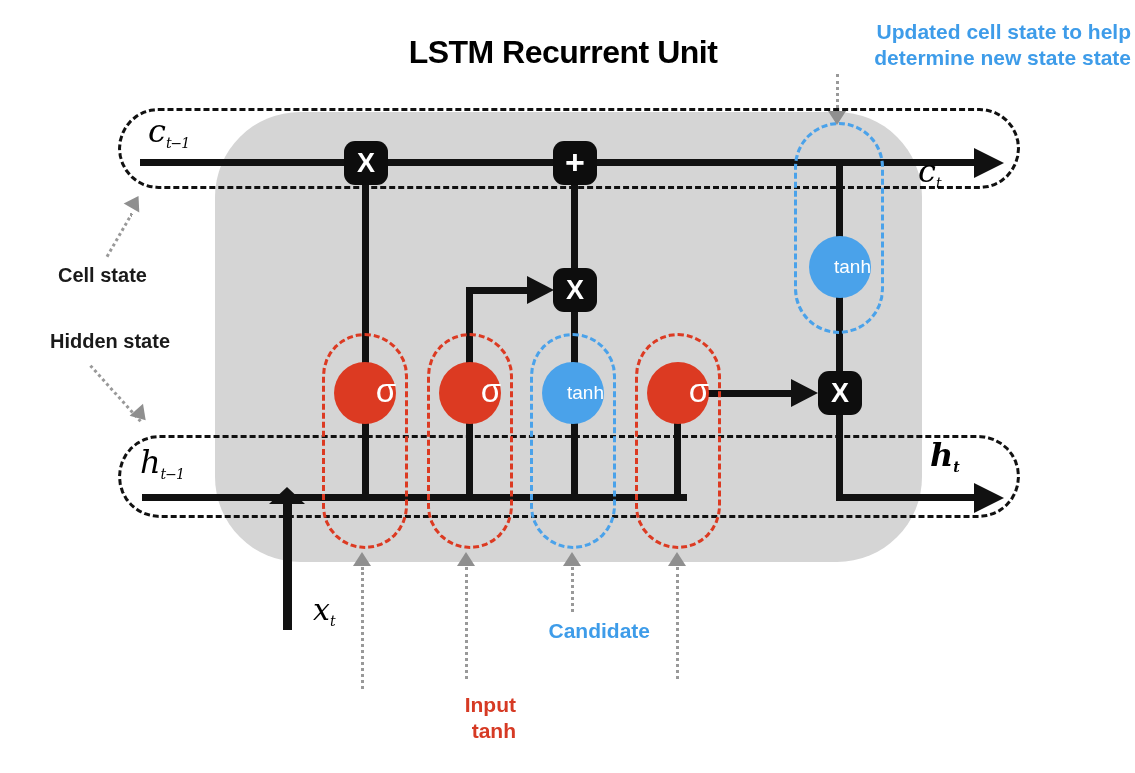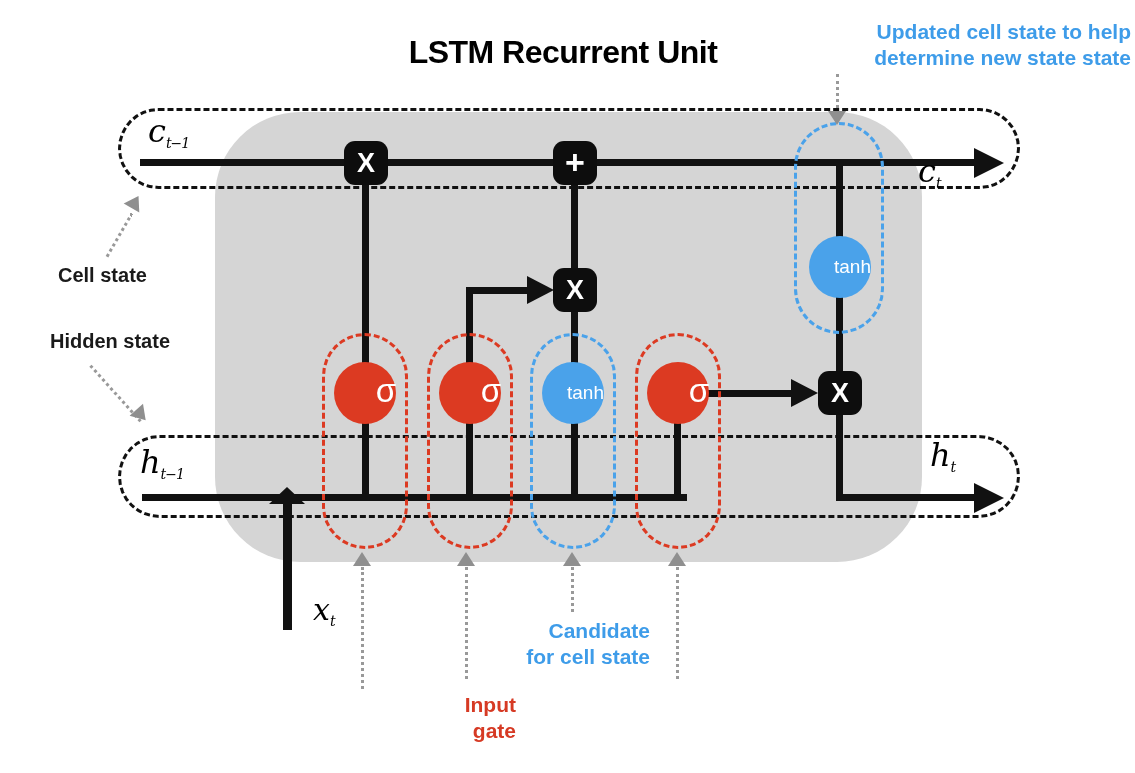--- a/index.html
+++ b/index.html
@@ -111,21 +111,21 @@
   <div class="abs circ red" style="left:647px;top:362px;">
       <span>σ</span>
     </div>
   <div class="abs circ blue" style="left:809px;top:236px;">
       <span>tanh</span>
     </div>
 
   <div class="abs math" style="left:148px;top:112px;"><span>c</span><sub>t−1</sub></div>
   <div class="abs math" style="left:918px;top:112px;margin-top:40px;"><span>c</span><sub>t</sub></div>
   <div class="abs math" style="left:140px;top:443px;"><span>h</span><sub>t−1</sub></div>
-  <div class="abs math" style="left:930px;top:436px;"><span>h</span><sub>t</sub></div>
+  <div class="abs math" style="left:930px;top:436px;font-weight:bold;"><span>h</span><sub>t</sub></div>
   <div class="abs math" style="left:313px;top:592px;font-size:30px;"><span>x</span><sub>t</sub></div>
 
   <div class="abs title">LSTM Recurrent Unit</div>
 
   <div class="abs note blue" style="left:781px;top:19px;width:350px;">
     <div>Updated cell state to help</div>
     <div>determine new state state</div>
   </div>
   <div class="abs dot-v" style="left:836px;top:74px;height:40px;"></div>
   <div class="abs arrow-dn-gray" style="left:828px;top:111px;"></div>
@@ -136,25 +136,24 @@
 
   <div class="abs note black" style="left:50px;top:328px;">Hidden state</div>
   <div class="abs dot-v" style="left:114px;top:356px;height:75px;transform:rotate(-42deg);"></div>
   <div class="abs arrow-dn-gray" style="left:132px;top:408px;transform:rotate(-42deg);"></div>
 
   <div class="abs arrow-up-gray" style="left:353px;top:552px;"></div>
   <div class="abs dot-v" style="left:361px;top:567px;height:122px;"></div>
 
   <div class="abs arrow-up-gray" style="left:457px;top:552px;"></div>
   <div class="abs dot-v" style="left:465px;top:567px;height:112px;"></div>
-  <div class="abs note red" style="left:416px;top:692px;width:100px;">Input gate</div>
+  <div class="abs note red" style="left:416px;top:692px;width:100px;">Input tanh</div>
 
   <div class="abs arrow-up-gray" style="left:563px;top:552px;"></div>
   <div class="abs dot-v" style="left:571px;top:567px;height:45px;"></div>
   <div class="abs note blue" style="left:496px;top:618px;width:154px;">
     <div>Candidate</div>
-    <div>for cell state</div>
   </div>
 
   <div class="abs arrow-up-gray" style="left:668px;top:552px;"></div>
   <div class="abs dot-v" style="left:676px;top:567px;height:112px;"></div>
 
 </div>
 
 </body></html>

